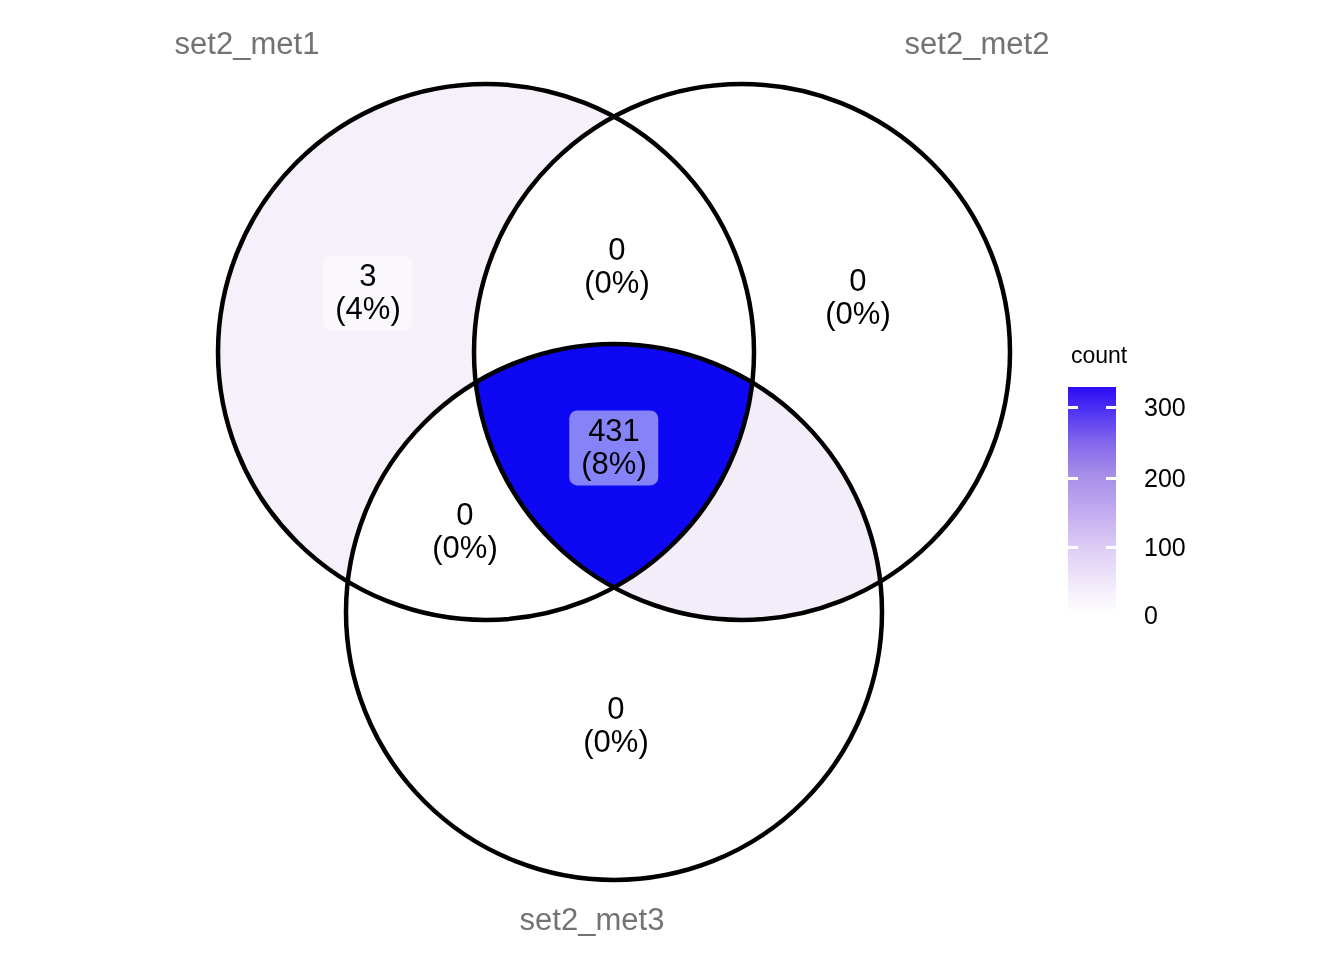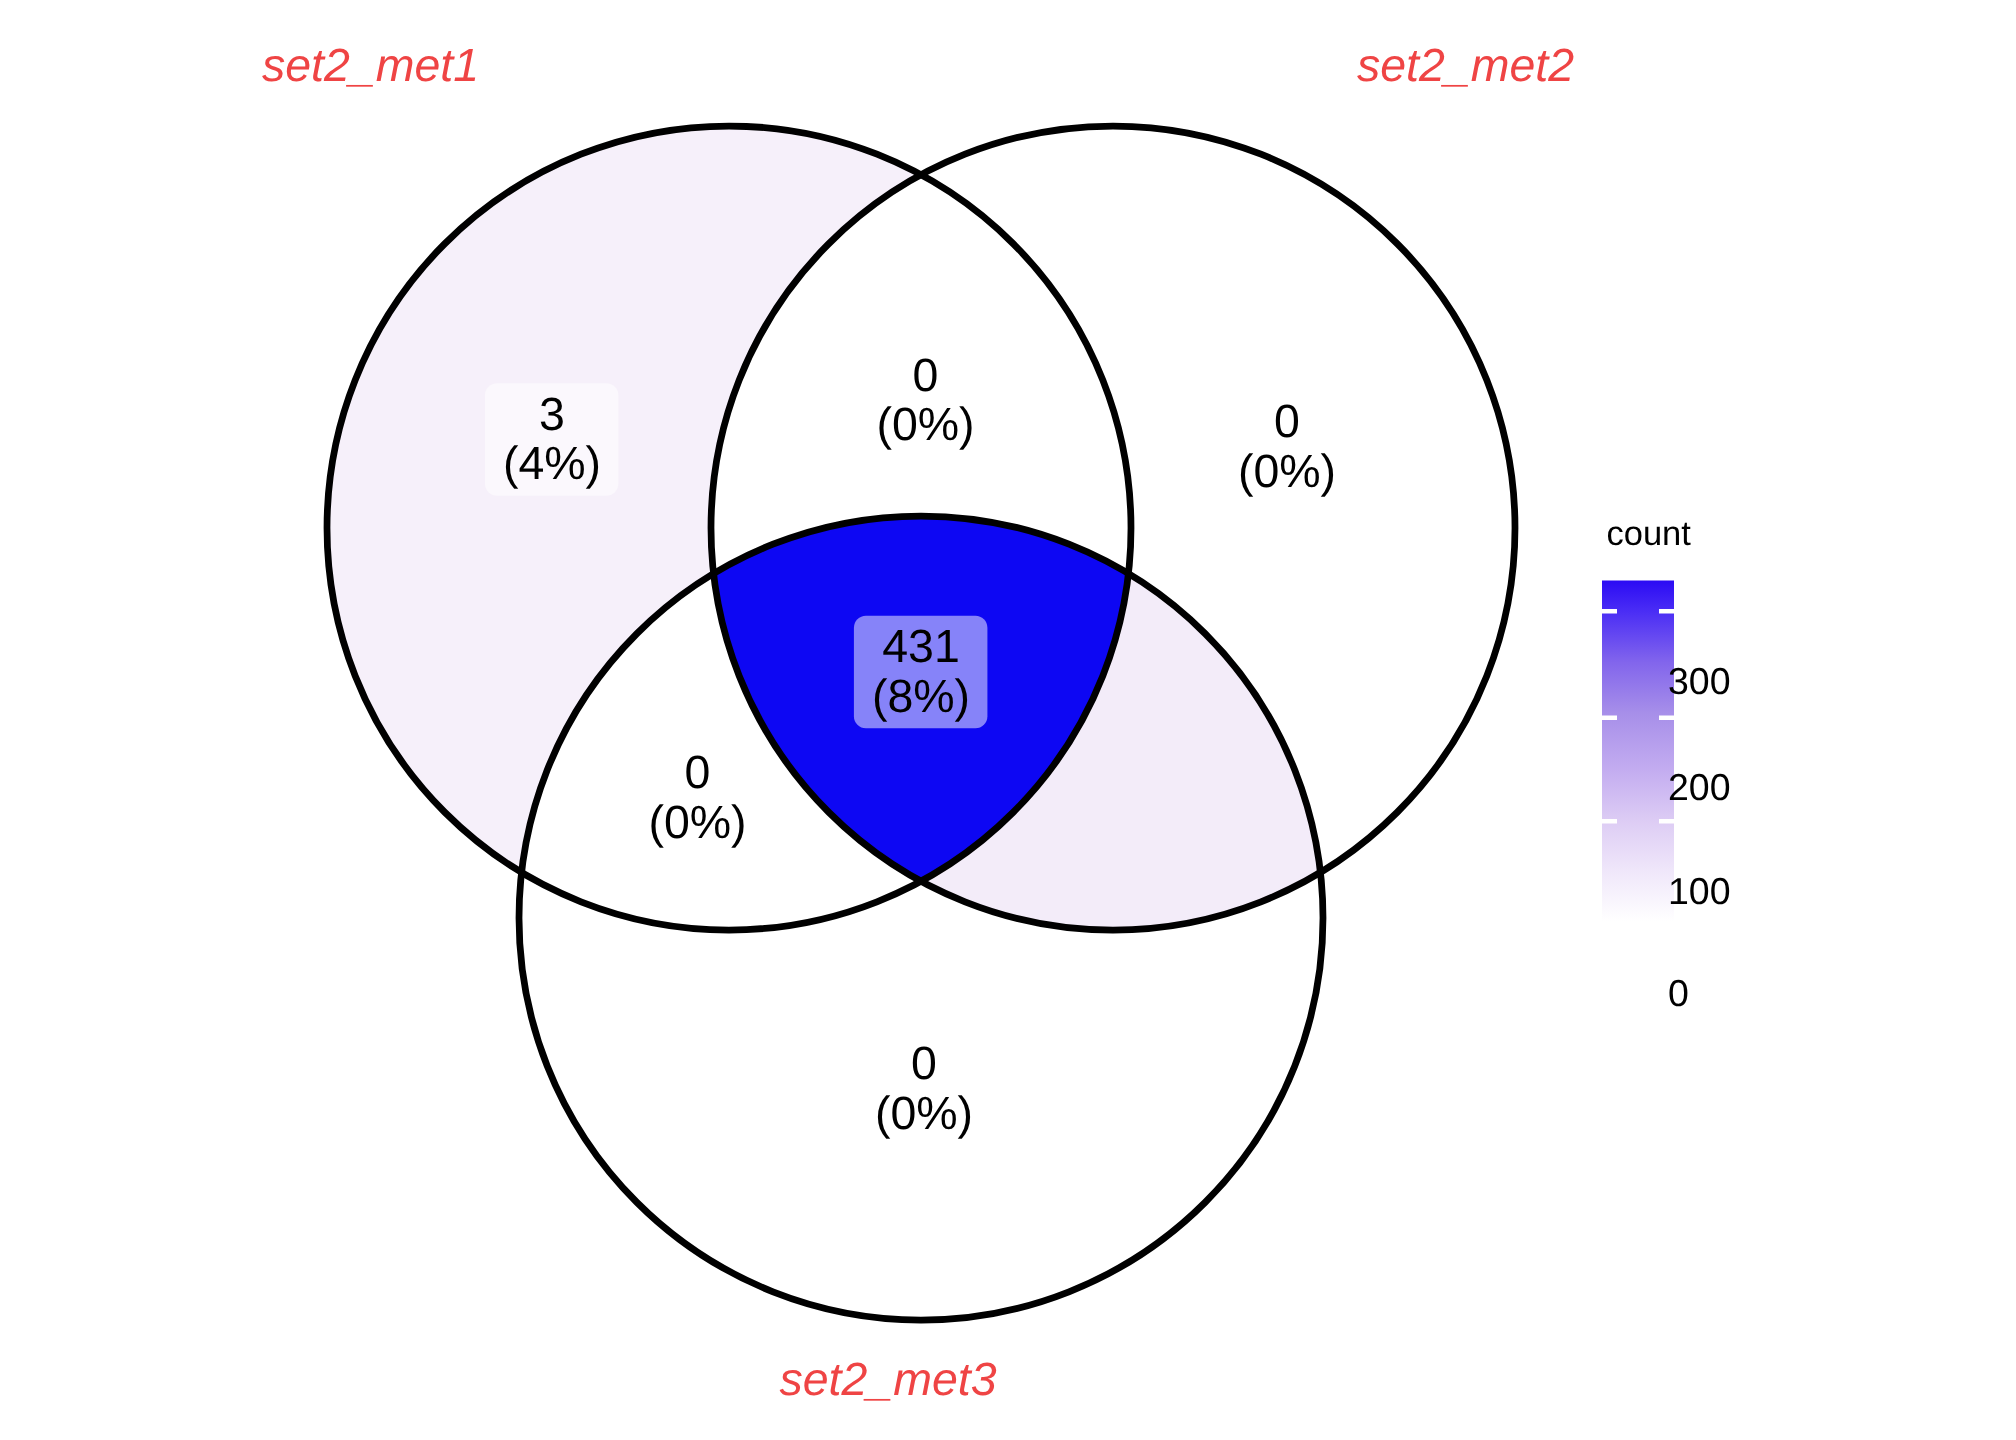--- a/index.html
+++ b/index.html
@@ -17,23 +17,22 @@
   }
   .venn-svg {
     position: absolute;
     left: 0;
     top: 0;
   }
   .set-title {
     position: absolute;
     transform: translate(-50%, -50%);
     font-size: 31px;
-    color: #ef4444;
+    color: #737373;
     white-space: nowrap;
-    font-style: italic;
   }
   .region-label {
     position: absolute;
     transform: translate(-50%, -50%);
     text-align: center;
     font-size: 31px;
     line-height: 1.05;
     color: #000000;
     background: rgba(255, 255, 255, 0.5);
     border-radius: 8px;
@@ -73,26 +72,25 @@
   .legend-tick {
     position: absolute;
     height: 3px;
     width: 10px;
     background: #ffffff;
   }
   .legend-tick.left { left: 0; }
   .legend-tick.right { right: 0; }
   .legend-tick-label {
     position: absolute;
-    left: 44px;
+    left: 76px;
     transform: translateY(-50%);
     font-size: 25px;
     color: #000000;
     line-height: 1;
-    margin-top: 48px;
   }
 </style>
 </head>
 <body>
 
 <div class="figure">
 
   <svg class="venn-svg" width="1344" height="960" viewBox="0 0 1344 960">
     <defs>
       <clipPath id="clip-c1">

